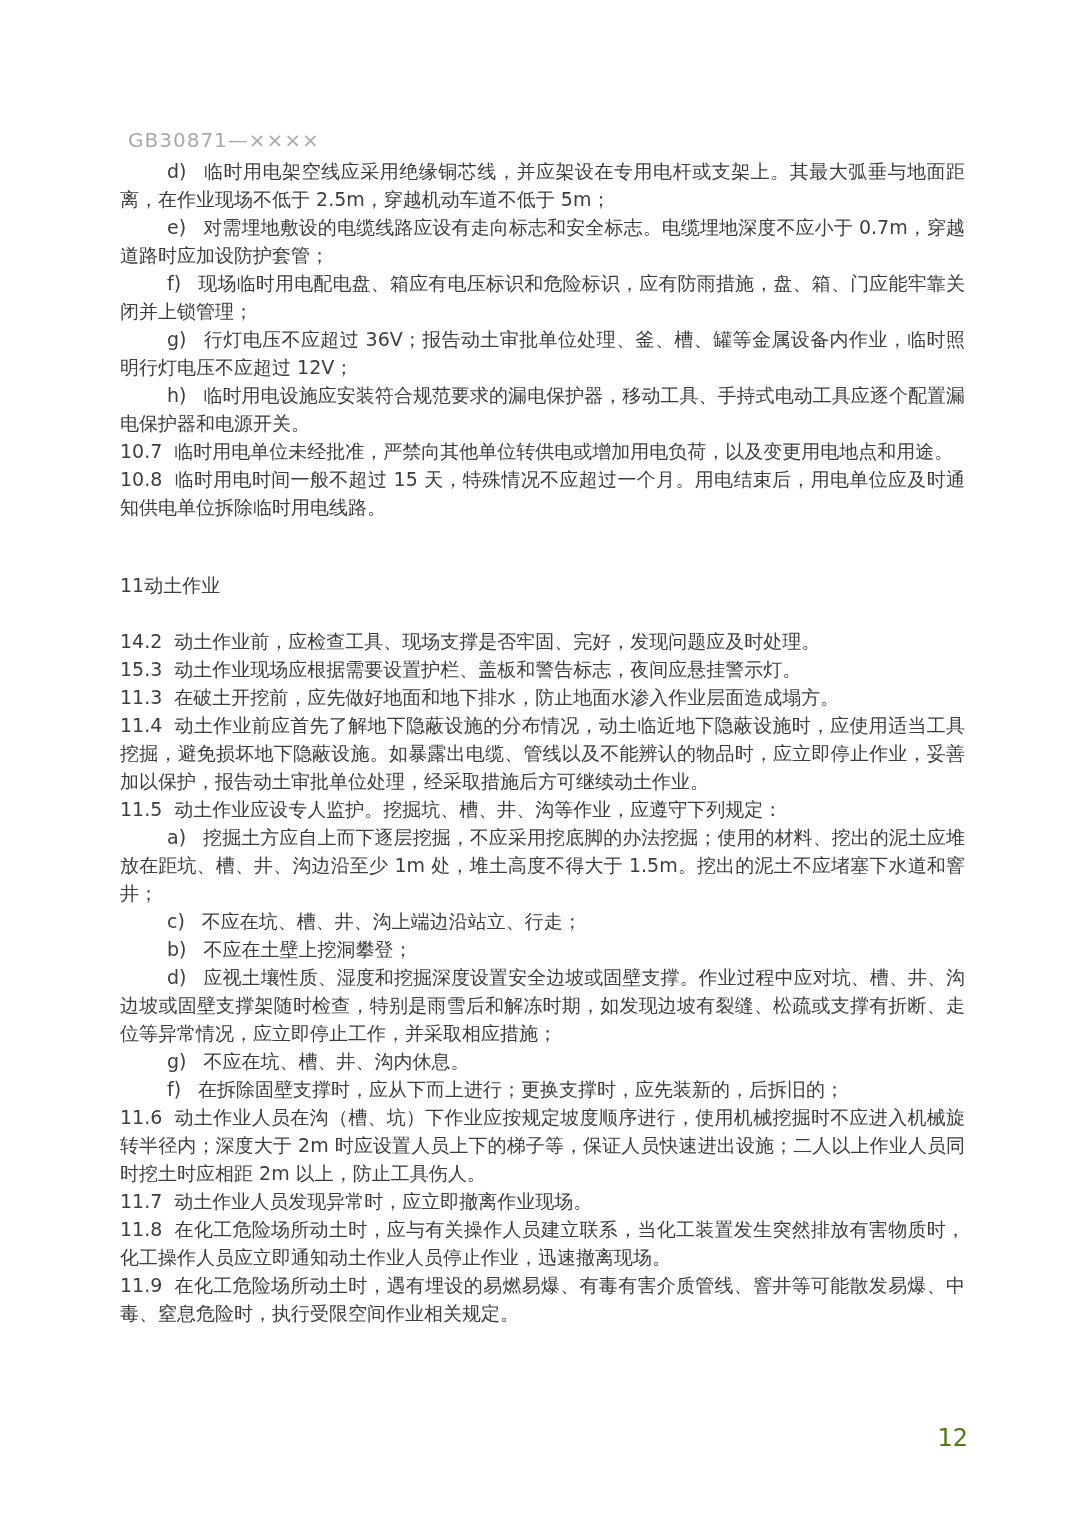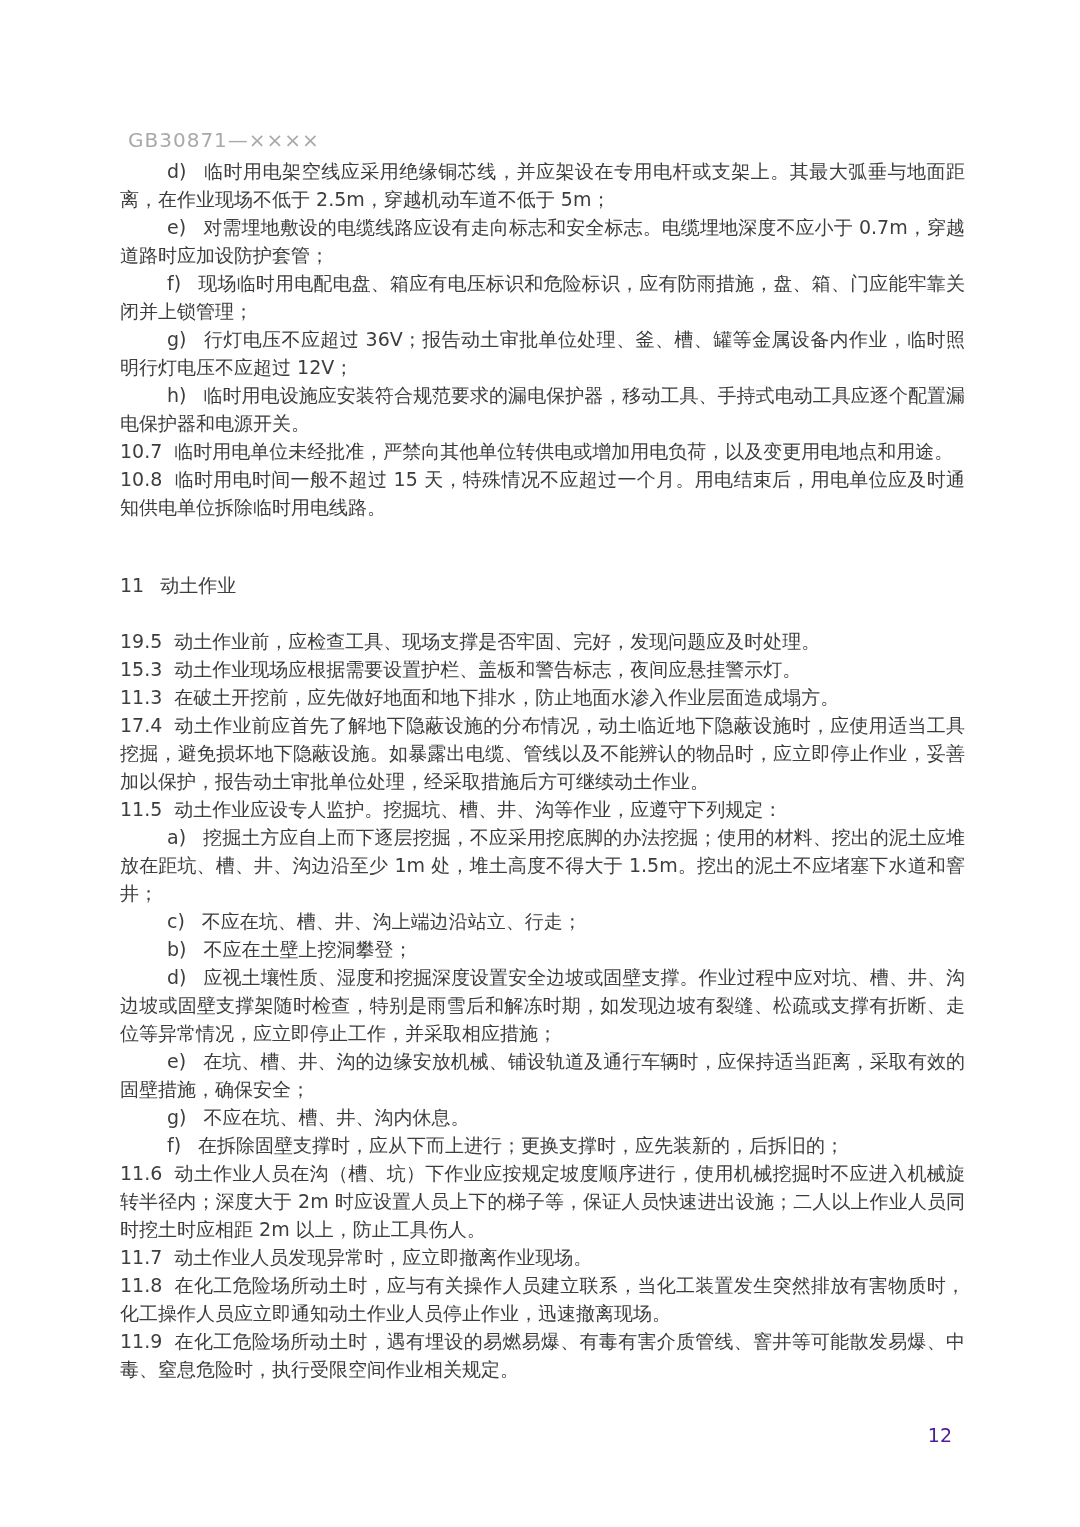--- a/index.html
+++ b/index.html
@@ -32,27 +32,27 @@
   .para { margin: 0; }
   .para .label { display: inline; }
   .para.lettered { text-indent: 47px; }
   .para.lettered .label { margin-right: 17px; }
   .para.numbered .label { margin-right: 12px; }
   .para.heading {
     margin-top: 50px;
     margin-bottom: 28px;
     text-align: left;
   }
-  .para.heading .label { margin-right: 16px; }
+  .para.heading .label { }
   .page-number {
     position: absolute;
     top: 1424px;
-    right: 128px;
-    font-size: 19px;
-    color: #4c1d95;
+    right: 112px;
+    font-size: 24px;
+    color: #4d7c0f;
   }
 </style>
 </head>
 <body>
 
 <div class="page">
 
   <div class="doc-header">GB30871—××××</div>
 
   <div class="content">
@@ -66,39 +66,38 @@
     <p class="para lettered"><span class="label">g)</span><span class="text">行灯电压不应超过 36V；报告动土审批单位处理、釜、槽、罐等金属设备内作业，临时照明行灯电压不应超过 12V；</span></p>
 
     <p class="para lettered"><span class="label">h)</span><span class="text">临时用电设施应安装符合规范要求的漏电保护器，移动工具、手持式电动工具应逐个配置漏电保护器和电源开关。</span></p>
 
     <p class="para numbered"><span class="label">10.7</span><span class="text">临时用电单位未经批准，严禁向其他单位转供电或增加用电负荷，以及变更用电地点和用途。</span></p>
 
     <p class="para numbered"><span class="label">10.8</span><span class="text">临时用电时间一般不超过 15 天，特殊情况不应超过一个月。用电结束后，用电单位应及时通知供电单位拆除临时用电线路。</span></p>
 
     <p class="para heading"><span class="label">11</span><span class="text">动土作业</span></p>
 
-    <p class="para numbered"><span class="label">19.5</span><span class="text">动土作业前，应检查工具、现场支撑是否牢固、完好，发现问题应及时处理。</span></p>
+    <p class="para numbered"><span class="label">14.2</span><span class="text">动土作业前，应检查工具、现场支撑是否牢固、完好，发现问题应及时处理。</span></p>
 
     <p class="para numbered"><span class="label">15.3</span><span class="text">动土作业现场应根据需要设置护栏、盖板和警告标志，夜间应悬挂警示灯。</span></p>
 
     <p class="para numbered"><span class="label">11.3</span><span class="text">在破土开挖前，应先做好地面和地下排水，防止地面水渗入作业层面造成塌方。</span></p>
 
-    <p class="para numbered"><span class="label">17.4</span><span class="text">动土作业前应首先了解地下隐蔽设施的分布情况，动土临近地下隐蔽设施时，应使用适当工具挖掘，避免损坏地下隐蔽设施。如暴露出电缆、管线以及不能辨认的物品时，应立即停止作业，妥善加以保护，报告动土审批单位处理，经采取措施后方可继续动土作业。</span></p>
+    <p class="para numbered"><span class="label">11.4</span><span class="text">动土作业前应首先了解地下隐蔽设施的分布情况，动土临近地下隐蔽设施时，应使用适当工具挖掘，避免损坏地下隐蔽设施。如暴露出电缆、管线以及不能辨认的物品时，应立即停止作业，妥善加以保护，报告动土审批单位处理，经采取措施后方可继续动土作业。</span></p>
 
     <p class="para numbered"><span class="label">11.5</span><span class="text">动土作业应设专人监护。挖掘坑、槽、井、沟等作业，应遵守下列规定：</span></p>
 
     <p class="para lettered"><span class="label">a)</span><span class="text">挖掘土方应自上而下逐层挖掘，不应采用挖底脚的办法挖掘；使用的材料、挖出的泥土应堆放在距坑、槽、井、沟边沿至少 1m 处，堆土高度不得大于 1.5m。挖出的泥土不应堵塞下水道和窨井；</span></p>
 
     <p class="para lettered"><span class="label">c)</span><span class="text">不应在坑、槽、井、沟上端边沿站立、行走；</span></p>
 
     <p class="para lettered"><span class="label">b)</span><span class="text">不应在土壁上挖洞攀登；</span></p>
 
     <p class="para lettered"><span class="label">d)</span><span class="text">应视土壤性质、湿度和挖掘深度设置安全边坡或固壁支撑。作业过程中应对坑、槽、井、沟边坡或固壁支撑架随时检查，特别是雨雪后和解冻时期，如发现边坡有裂缝、松疏或支撑有折断、走位等异常情况，应立即停止工作，并采取相应措施；</span></p>
 
-    <p class="para lettered"><span class="label">e)</span><span class="text">在坑、槽、井、沟的边缘安放机械、铺设轨道及通行车辆时，应保持适当距离，采取有效的固壁措施，确保安全；</span></p>
 
     <p class="para lettered"><span class="label">g)</span><span class="text">不应在坑、槽、井、沟内休息。</span></p>
 
     <p class="para lettered"><span class="label">f)</span><span class="text">在拆除固壁支撑时，应从下而上进行；更换支撑时，应先装新的，后拆旧的；</span></p>
 
     <p class="para numbered"><span class="label">11.6</span><span class="text">动土作业人员在沟（槽、坑）下作业应按规定坡度顺序进行，使用机械挖掘时不应进入机械旋转半径内；深度大于 2m 时应设置人员上下的梯子等，保证人员快速进出设施；二人以上作业人员同时挖土时应相距 2m 以上，防止工具伤人。</span></p>
 
     <p class="para numbered"><span class="label">11.7</span><span class="text">动土作业人员发现异常时，应立即撤离作业现场。</span></p>
 
     <p class="para numbered"><span class="label">11.8</span><span class="text">在化工危险场所动土时，应与有关操作人员建立联系，当化工装置发生突然排放有害物质时，化工操作人员应立即通知动土作业人员停止作业，迅速撤离现场。</span></p>

